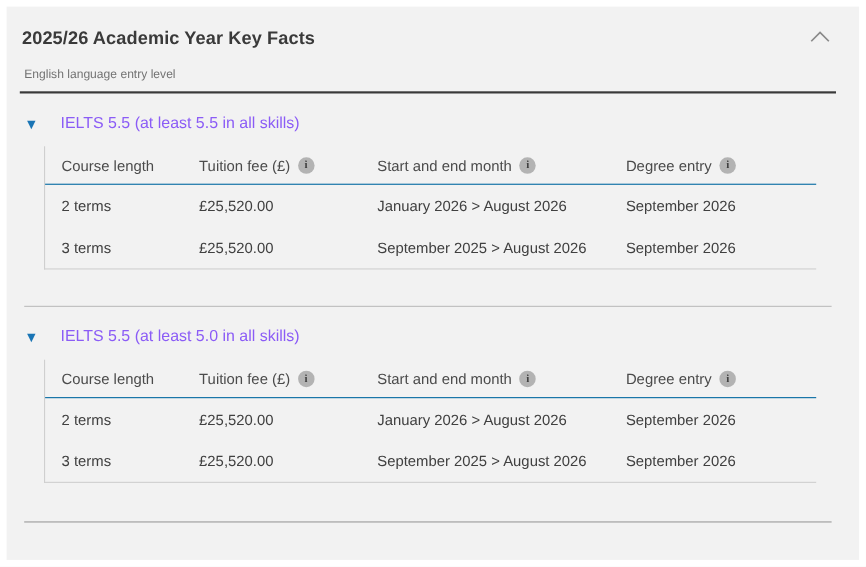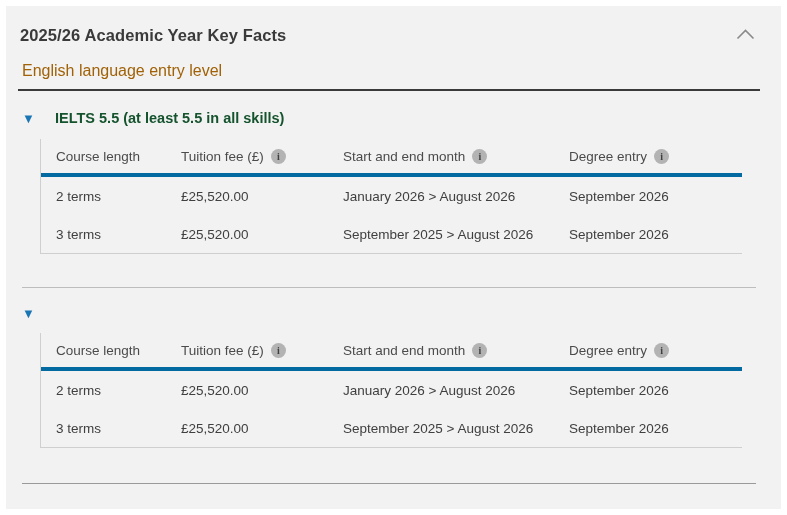--- a/index.html
+++ b/index.html
@@ -16,46 +16,46 @@
   .panel-header{
     display:flex;align-items:center;justify-content:space-between;
     padding:16px 22px 0 14px;
   }
   .panel-title{
     font-size:16.5px;font-weight:700;color:#3a3a3a;letter-spacing:.1px;
   }
   .chevron-btn{cursor:pointer;display:flex;align-items:center;padding:4px;}
   
   .subtab{
-    margin:14px 0 0 16px;font-size:16px;color:#a16207;cursor:pointer;
+    margin:14px 0 0 16px;font-size:11px;color:#737373;cursor:pointer;
   }
   .subtab-underline{
     height:2px;background:#3a3a3a;margin:9px 21px 0 12px;
   }
   
   .section-head{
     display:flex;align-items:center;cursor:pointer;margin:19px 0 0 16px;
   }
   .tri{
     color:#1a75b5;font-size:13px;line-height:1;width:33px;flex:0 0 33px;
   }
   .section-title{
-    font-size:14.5px;font-weight:700;color:#14532d;
+    font-size:14.5px;font-weight:400;color:#8b5cf6;
   }
   
   .kf-table{
     margin:13px 39px 0 34px;width:702px;box-sizing:border-box;
     border-left:1px solid #cfcfcf;border-bottom:1px solid #cfcfcf;
   }
   .kf-row{
     display:grid;grid-template-columns:125px 162px 226px 1fr;
     align-items:center;padding-left:15px;font-size:13.5px;color:#404040;
   }
   .kf-row.head{
-    min-height:34px;border-bottom:4px solid #0369a1;color:#4b4b4b;
+    min-height:34px;border-bottom:1px solid #0369a1;color:#4b4b4b;
   }
   .kf-row.body{min-height:38px;}
   .cell{display:flex;align-items:center;gap:7px;padding-right:8px;}
   .info{
     width:15px;height:15px;border-radius:50%;background:#b3b3b3;color:#3f3f3f;
     font-size:10px;font-weight:700;font-style:normal;line-height:15px;
     text-align:center;display:inline-block;cursor:pointer;flex:0 0 15px;
     font-family:"Liberation Serif","DejaVu Serif",serif;
   }
   .divider{
@@ -118,20 +118,21 @@
         <div class="cell">September 2026</div>
       </div>
     </div>
   </div>
 
   <div class="divider"></div>
 
   <div>
     <div class="section-head">
       <span class="tri">▼</span>
+      <span class="section-title">IELTS 5.5 (at least 5.0 in all skills)</span>
     </div>
     <div class="kf-table">
       <div class="kf-row head">
         <div class="cell">
             <span>Course length</span>
           </div>
         <div class="cell">
             <span>Tuition fee (£)</span>
             <span class="info">i</span>
           </div>

